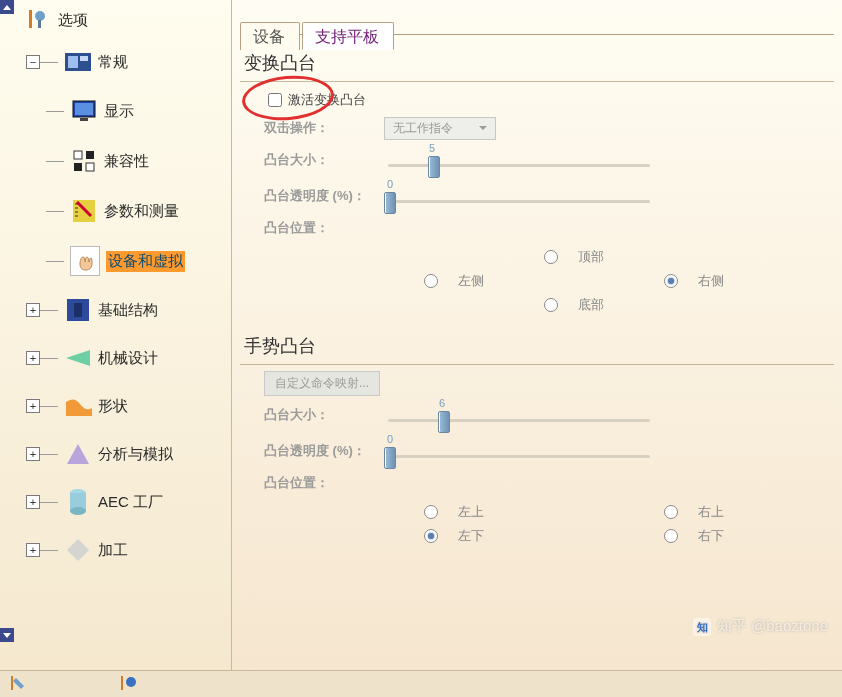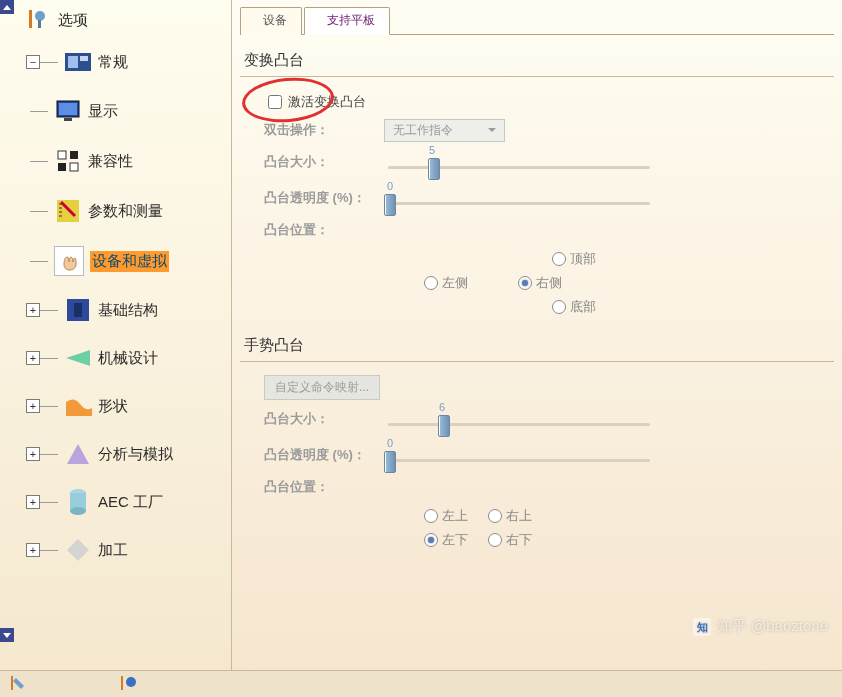--- a/index.html
+++ b/index.html
@@ -83,21 +83,21 @@
     font-size: 15px;
     color: #2b2b2b;
     white-space: nowrap;
   }
   .tree-label.selected {
     background: #ff9a2e;
     color: #0c4a6e;
     padding: 1px 2px;
   }
   .indent1 { padding-left: 22px; }
-  .indent2 { padding-left: 30px; }
+  .indent2 { padding-left: 46px; }
   
   .arrow-btn {
     position: absolute;
     left:0;
     width:14px; height:14px;
     background:#3a4a8c;
     display:flex;align-items:center;justify-content:center;
   }
   .arrow-btn.up { top:0; }
   .arrow-btn.down { bottom:28px; }
@@ -121,44 +121,44 @@
   .tabs {
     display: flex;
     border-bottom: 1px solid #b5a181;
     height: 28px;
     margin-bottom: 14px;
   }
   .tab {
     border: 1px solid #b5a181;
     border-bottom: none;
     background: #fffcef;
-    padding: 4px 14px 3px 22px;
-    font-size: 12px;
+    padding: 4px 14px 3px 12px;
+    font-size: 16px;
     margin-right: 2px;
     border-radius: 2px 2px 0 0;
     cursor: pointer;
     position: relative;
-    top: 1px;
+    top: 16px;
     color:#555;
   }
   .tab.active {
     background: #fff;
     color:#701a75;
     border-bottom: 1px solid #fff;
     z-index: 2;
   }
   .group {
     margin-bottom: 18px;
   }
   .group-title {
-    font-size: 15px;
+    font-size: 18px;
     color: #333;
     border-bottom: 1px solid #c7b89b;
     padding: 2px 0 6px 4px;
-    margin-bottom: 11px;
+    margin-bottom: 4px;
   }
   .group-body {
     padding-left: 24px;
   }
   .row {
     display: flex;
     align-items: center;
     min-height: 28px;
     font-size: 13px;
     color: #444;
@@ -174,21 +174,21 @@
     margin-right: 6px;
     width:14px;height:14px;
   }
   .select-dis {
     border: 1px solid #c7c7c7;
     background: #eeeeea;
     color: #9b9b9b;
     padding: 2px 8px 2px 8px;
     font-size: 12px;
     position: relative;
-    width: 121px;
+    width: 112px;
     box-sizing: border-box;
   }
   .select-dis::after {
     content: '';
     position: absolute;
     right: 8px; top: 50%;
     width: 0; height: 0;
     border-left: 4px solid transparent;
     border-right: 4px solid transparent;
     border-top: 4px solid #9b9b9b;
@@ -230,24 +230,24 @@
     top: 2px;
     width: 10px;
     height: 20px;
     background: linear-gradient(to right, #9cbdd7, #6f92b5);
     border: 1px solid #6a87a4;
     border-radius: 2px;
     box-shadow: inset 1px 0 0 #fff;
   }
   
   .radio-area { padding-left: 160px; margin: 6px 0 12px 0; }
-  .radio-area .rrow { display:flex; gap: 50px; justify-content:flex-start; width:300px; margin:6px 0; color:#888; }
+  .radio-area .rrow { display:flex; gap: 50px; justify-content:space-between; width:300px; margin:6px 0; color:#888; }
   .radio-area .rrow.center { justify-content:center; }
   .rad {
-    display:flex; align-items:center; gap:4px;
+    display:flex; align-items:center; gap:20px;
     font-size:13px;
   }
   .rad .dot {
     width:12px;height:12px;border:1px solid #8a8a8a;border-radius:50%;
     display:inline-flex;align-items:center;justify-content:center;
     background:#fff;
   }
   .rad.sel .dot { background: #fff; }
   .rad.sel .dot::after { content:''; width:6px;height:6px;border-radius:50%; background:#5a7fae; box-shadow:0 0 2px #3a6aa8;}
   

